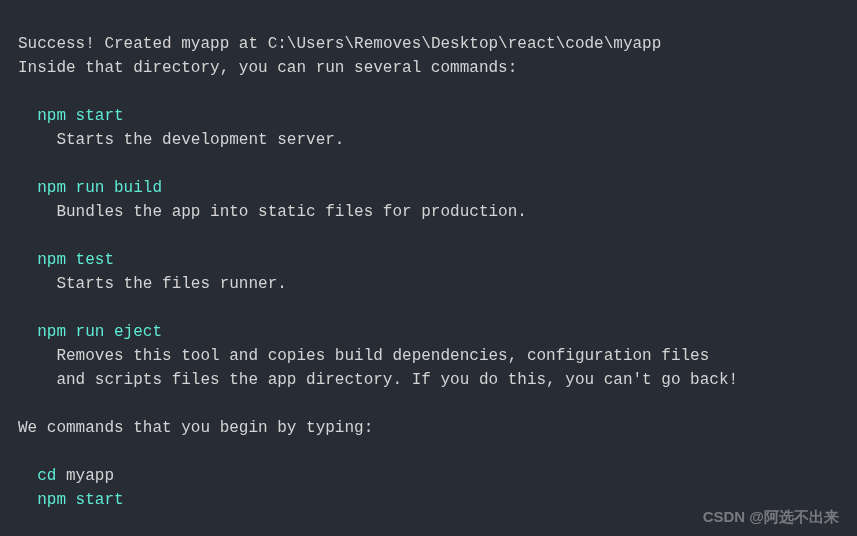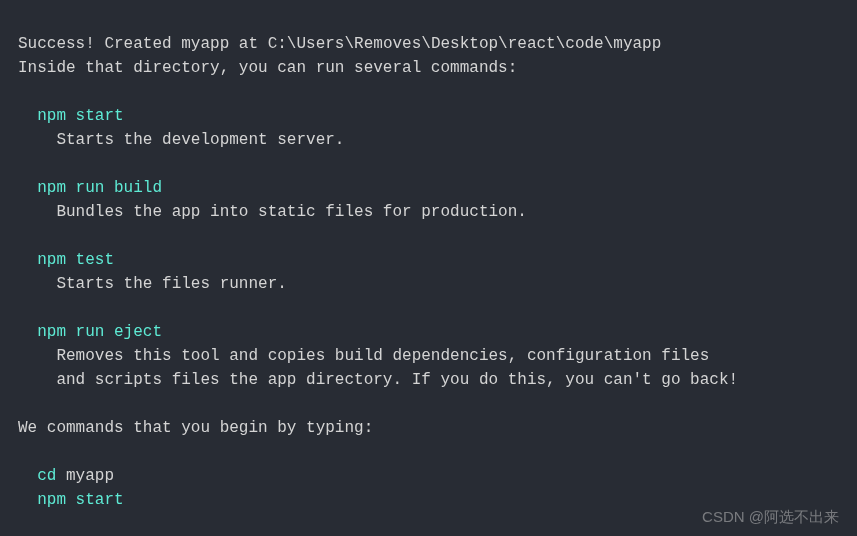--- a/index.html
+++ b/index.html
@@ -25,20 +25,21 @@
     .cyan {
       color: #5eead4;
     }
     .watermark {
       position: absolute;
       bottom: 8px;
       right: 18px;
       color: rgba(200, 200, 200, 0.5);
       font-size: 15px;
       font-family: Arial, sans-serif;
+      font-weight: bold;
     }
   </style>
 </head>
 <body>
 
 <div class="terminal-output">
 <span><span>Success! Created </span><span>myapp</span><span> at C:\Users\Removes\Desktop\react\code\myapp</span></span>
 <span>Inside that directory, you can run several commands:</span>
 
   <span class="cyan">npm start</span>

